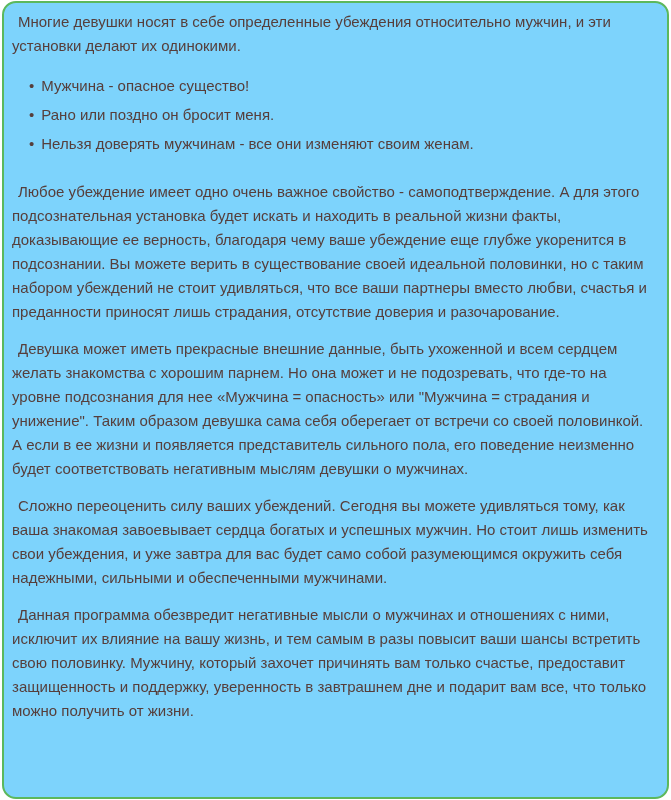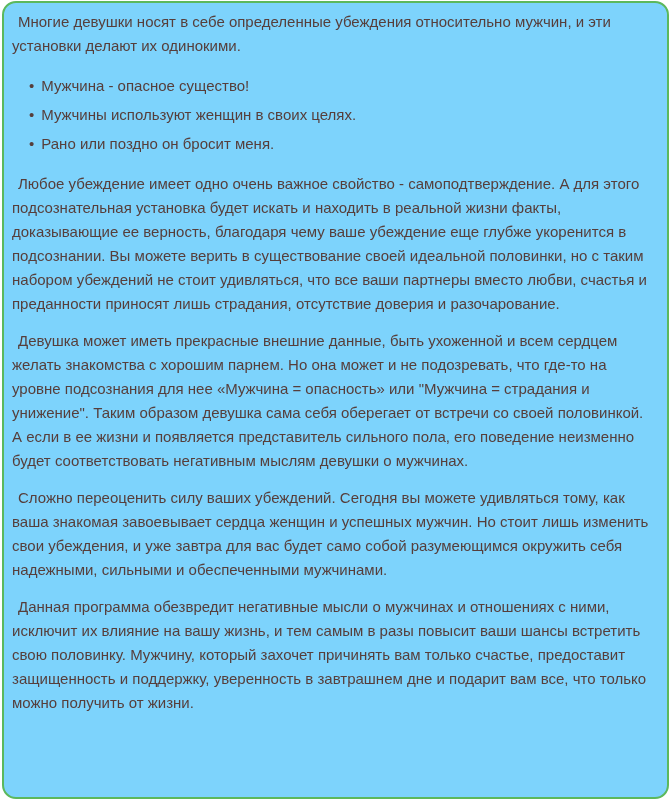--- a/index.html
+++ b/index.html
@@ -29,21 +29,21 @@
   }
   .para {
     margin: 13px 0;
     text-indent: 6px;
   }
   .para.first {
     margin-top: 5px;
   }
   ul.beliefs-list {
     list-style: none;
-    margin: 16px 0 16px 0;
+    margin: 16px 0 24px 0;
     padding-left: 17px;
   }
   ul.beliefs-list li {
     margin-bottom: 5px;
     line-height: 24px;
   }
   ul.beliefs-list li::before {
     content: "\2022";
     margin-right: 7px;
   }
@@ -51,27 +51,27 @@
 </head>
 <body>
 
 <div class="panel">
   <div class="text-body">
 
     <p class="para first">Многие девушки носят в себе определенные убеждения относительно мужчин, и эти установки делают их одинокими.</p>
 
     <ul class="beliefs-list">
       <li>Мужчина - опасное существо!</li>
-      <li>Мужчины используют женщин в своих целях.</li>
       <li>Рано или поздно он бросит меня.</li>
+      <li>Нельзя доверять мужчинам - все они изменяют своим женам.</li>
     </ul>
 
     <p class="para">Любое убеждение имеет одно очень важное свойство - самоподтверждение. А для этого подсознательная установка будет искать и находить в реальной жизни факты, доказывающие ее верность, благодаря чему ваше убеждение еще глубже укоренится в подсознании. Вы можете верить в существование своей идеальной половинки, но с таким набором убеждений не стоит удивляться, что все ваши партнеры вместо любви, счастья и преданности приносят лишь страдания, отсутствие доверия и разочарование.</p>
 
     <p class="para">Девушка может иметь прекрасные внешние данные, быть ухоженной и всем сердцем желать знакомства с хорошим парнем. Но она может и не подозревать, что где-то на уровне подсознания для нее «Мужчина = опасность» или "Мужчина = страдания и унижение". Таким образом девушка сама себя оберегает от встречи со своей половинкой. А если в ее жизни и появляется представитель сильного пола, его поведение неизменно будет соответствовать негативным мыслям девушки о мужчинах.</p>
 
 
-    <p class="para">Сложно переоценить силу ваших убеждений. Сегодня вы можете удивляться тому, как ваша знакомая завоевывает сердца женщин и успешных мужчин. Но стоит лишь изменить свои убеждения, и уже завтра для вас будет само собой разумеющимся окружить себя надежными, сильными и обеспеченными мужчинами.</p>
+    <p class="para">Сложно переоценить силу ваших убеждений. Сегодня вы можете удивляться тому, как ваша знакомая завоевывает сердца богатых и успешных мужчин. Но стоит лишь изменить свои убеждения, и уже завтра для вас будет само собой разумеющимся окружить себя надежными, сильными и обеспеченными мужчинами.</p>
 
     <p class="para">Данная программа обезвредит негативные мысли о мужчинах и отношениях с ними, исключит их влияние на вашу жизнь, и тем самым в разы повысит ваши шансы встретить свою половинку. Мужчину, который захочет причинять вам только счастье, предоставит защищенность и поддержку, уверенность в завтрашнем дне и подарит вам все, что только можно получить от жизни.</p>
 
   </div>
 </div>
 
 </body></html>

